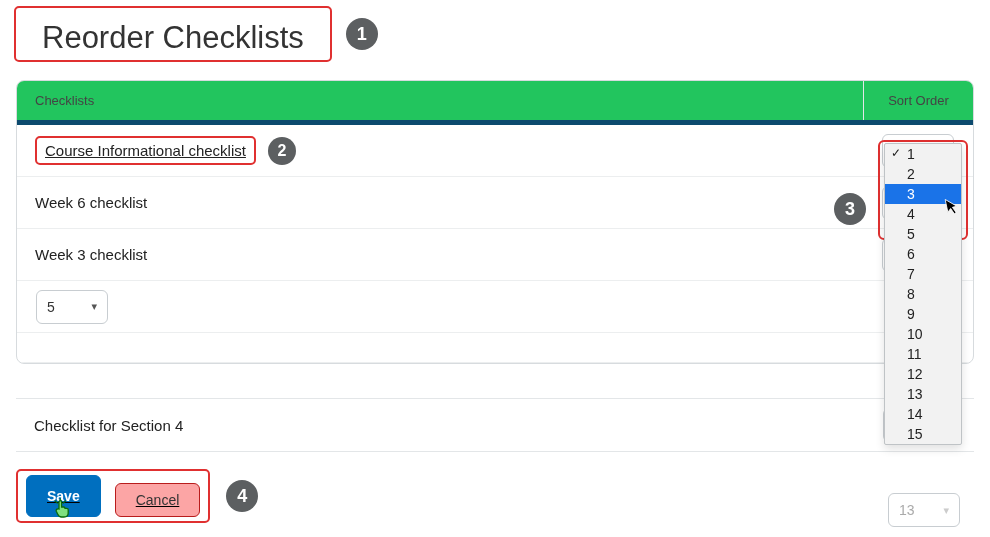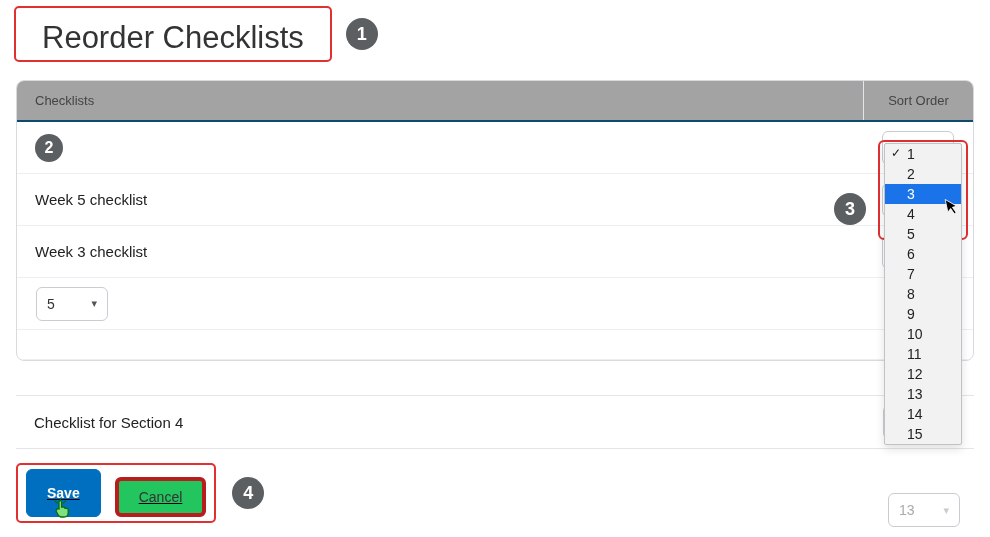--- a/index.html
+++ b/index.html
@@ -46,22 +46,22 @@
     flex: 0 0 auto;
   }
   .table-wrap {
     margin: 0 16px;
     border: 1px solid #d7dbde;
     border-radius: 8px;
     overflow: hidden;
   }
   .thead {
     display: flex;
-    background: #a3a3a3;
-    border-bottom: 2px solid #0c4a6e;
+    background: #22c55e;
+    border-bottom: 5px solid #0c4a6e;
     font-size: 13px;
     color: #444;
   }
   .th-left {
     flex: 1;
     padding: 12px 18px;
   }
   .th-right {
     width: 110px;
     text-align: center;
@@ -194,23 +194,23 @@
     cursor: pointer;
     position: relative;
   }
   .btn-primary {
     background: #006fbf;
     color: #fff;
     border: 1px solid #006fbf;
     font-weight: 600;
   }
   .btn-secondary {
-    background: #22c55e;
+    background: #fca5a5;
     color: #333;
-    border: 4px solid #b91c1c;
+    border: 1px solid #b91c1c;
     margin-top: 8px;
   }
   .click-cursor-svg {
     position: absolute;
     bottom: -4px;
     left: 50%;
     transform: translateX(-50%);
     pointer-events: none;
   }
   
@@ -231,33 +231,34 @@
 </div>
 
 <div class="table-wrap">
   <div class="thead">
     <div class="th-left">Checklists</div>
     <div class="th-right">Sort Order</div>
   </div>
 
   <div class="row">
     <div class="cell-left">
+      <span class="name-box hl-red">Course Informational checklist</span>
       <span class="callout-badge" style="width:28px;height:28px;font-size:16px">2</span>
     </div>
     <div class="cell-right">
       <div class="select-box">
         <span>1</span>
         <span class="chev">▾</span>
       </div>
     </div>
   </div>
 
 
   <div class="row">
-    <div class="cell-left">Week 5 checklist</div>
+    <div class="cell-left">Week 6 checklist</div>
     <div class="cell-right">
       <div class="select-box">
         <span>3</span>
         <span class="chev">▾</span>
       </div>
     </div>
   </div>
 
   <div class="row">
     <div class="cell-left">Week 3 checklist</div>

